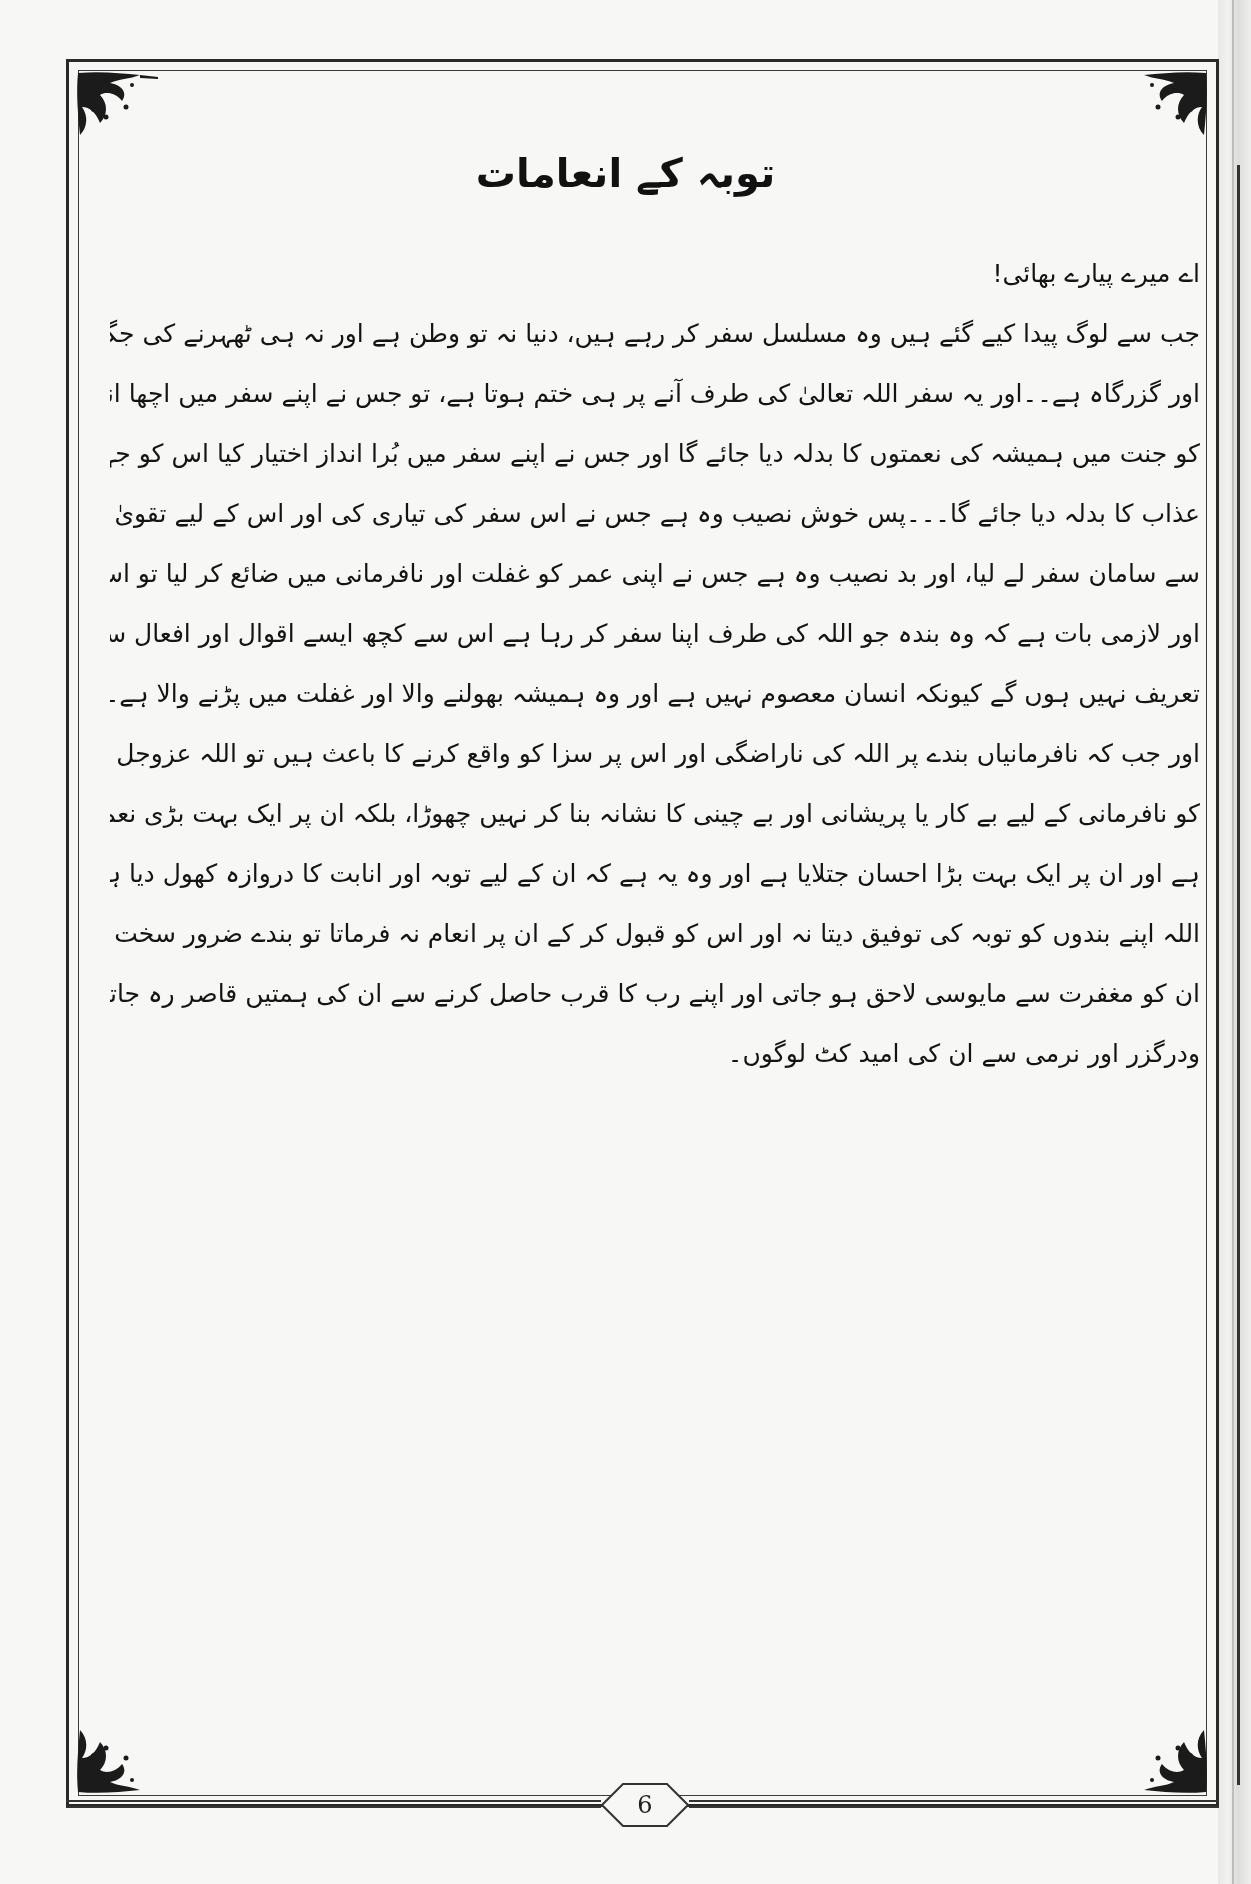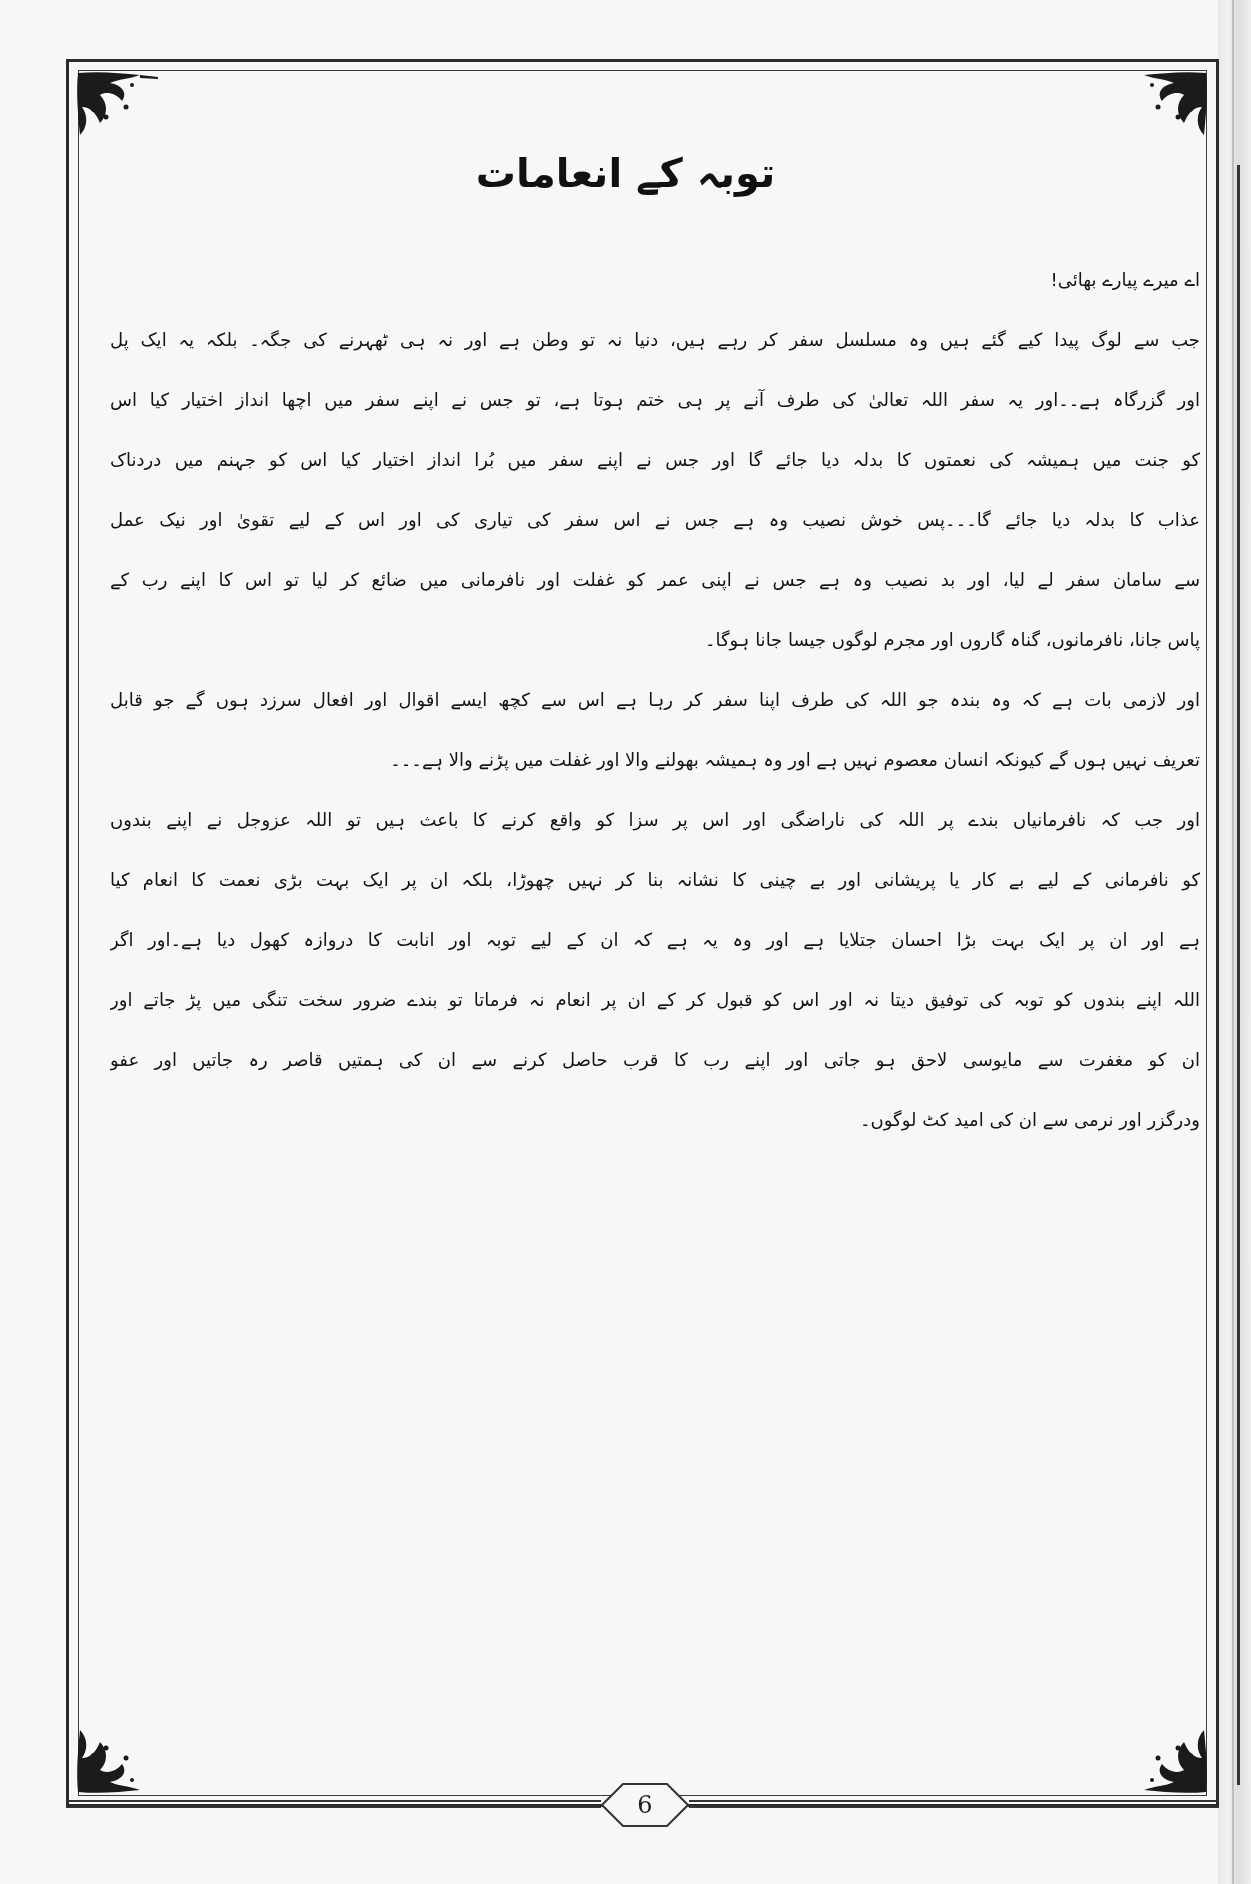--- a/index.html
+++ b/index.html
@@ -33,23 +33,23 @@
   .corner.tr { left:1124px; top:63px; transform:scaleX(-1); }
   .corner.bl { left:70px; top:1722px; transform:scaleY(-1); }
   .corner.br { left:1124px; top:1722px; transform:scale(-1,-1); }
 
   .title {
     position:absolute; left:0; top:150px; width:1251px; text-align:center;
     font-family:"DejaVu Sans", sans-serif; font-weight:bold; font-size:40px;
     color:#111; direction:rtl;
   }
   .content {
-    position:absolute; left:110px; top:250px; width:1090px;
+    position:absolute; left:110px; top:244px; width:1090px;
     direction:rtl; text-align:justify;
-    font-family:"DejaVu Sans", sans-serif; font-size:18px; color:#141414;
+    font-family:"DejaVu Sans", sans-serif; font-size:25px; color:#141414;
   }
   .content .line {
     height:60px; line-height:60px; white-space:nowrap; overflow:hidden;
     text-align:justify; text-align-last:justify;
   }
   .content .line.last { text-align-last:right; }
 
   .page-num-wrap {
     position:absolute; left:66px; top:1783px; width:1153px; height:44px;
   }
@@ -121,21 +121,20 @@
 
 <h1 class="title" style="margin:0;">توبہ کے انعامات</h1>
 
 <div class="content">
   <div class="line last">اے میرے پیارے بھائی!</div>
   <div class="line">جب سے لوگ پیدا کیے گئے ہیں وہ مسلسل سفر کر رہے ہیں، دنیا نہ تو وطن ہے اور نہ ہی ٹھہرنے کی جگہ۔ بلکہ یہ ایک پل</div>
   <div class="line">اور گزرگاہ ہے۔۔اور یہ سفر اللہ تعالیٰ کی طرف آنے پر ہی ختم ہوتا ہے، تو جس نے اپنے سفر میں اچھا انداز اختیار کیا اس</div>
   <div class="line">کو جنت میں ہمیشہ کی نعمتوں کا بدلہ دیا جائے گا اور جس نے اپنے سفر میں بُرا انداز اختیار کیا اس کو جہنم میں دردناک</div>
   <div class="line">عذاب کا بدلہ دیا جائے گا۔۔۔پس خوش نصیب وہ ہے جس نے اس سفر کی تیاری کی اور اس کے لیے تقویٰ اور نیک عمل</div>
   <div class="line">سے سامان سفر لے لیا، اور بد نصیب وہ ہے جس نے اپنی عمر کو غفلت اور نافرمانی میں ضائع کر لیا تو اس کا اپنے رب کے</div>
-  <div class="line last">پاس جانا، نافرمانوں، گناہ گاروں اور مجرم لوگوں جیسا جانا ہوگا۔</div>
   <div class="line">اور لازمی بات ہے کہ وہ بندہ جو اللہ کی طرف اپنا سفر کر رہا ہے اس سے کچھ ایسے اقوال اور افعال سرزد ہوں گے جو قابل</div>
   <div class="line last">تعریف نہیں ہوں گے کیونکہ انسان معصوم نہیں ہے اور وہ ہمیشہ بھولنے والا اور غفلت میں پڑنے والا ہے۔۔۔</div>
   <div class="line">اور جب کہ نافرمانیاں بندے پر اللہ کی ناراضگی اور اس پر سزا کو واقع کرنے کا باعث ہیں تو اللہ عزوجل نے اپنے بندوں</div>
   <div class="line">کو نافرمانی کے لیے بے کار یا پریشانی اور بے چینی کا نشانہ بنا کر نہیں چھوڑا، بلکہ ان پر ایک بہت بڑی نعمت کا انعام کیا</div>
   <div class="line">ہے اور ان پر ایک بہت بڑا احسان جتلایا ہے اور وہ یہ ہے کہ ان کے لیے توبہ اور انابت کا دروازہ کھول دیا ہے۔اور اگر</div>
   <div class="line">اللہ اپنے بندوں کو توبہ کی توفیق دیتا نہ اور اس کو قبول کر کے ان پر انعام نہ فرماتا تو بندے ضرور سخت تنگی میں پڑ جاتے اور</div>
   <div class="line">ان کو مغفرت سے مایوسی لاحق ہو جاتی اور اپنے رب کا قرب حاصل کرنے سے ان کی ہمتیں قاصر رہ جاتیں اور عفو</div>
   <div class="line last">ودرگزر اور نرمی سے ان کی امید کٹ لوگوں۔</div>
 </div>
 

